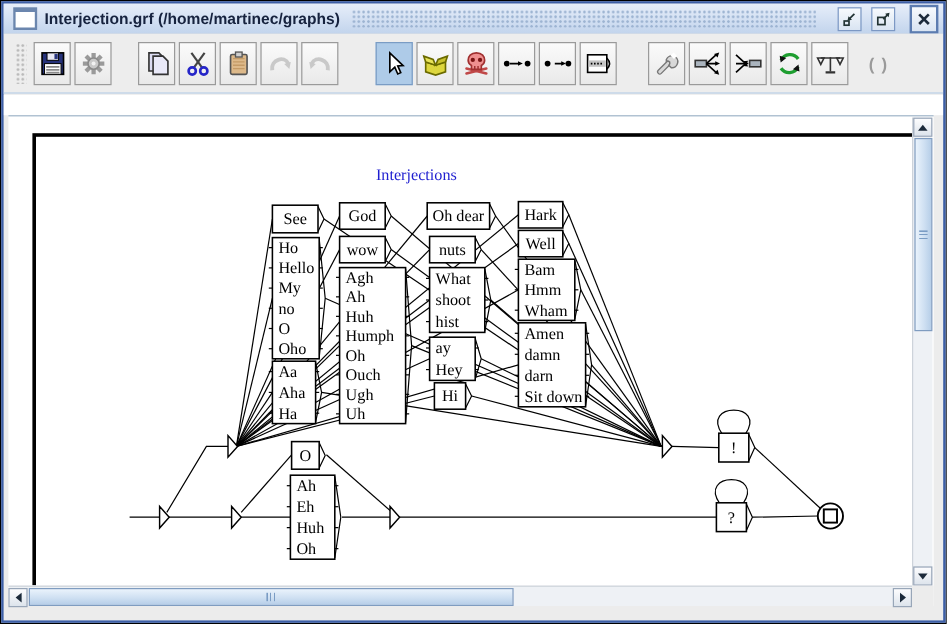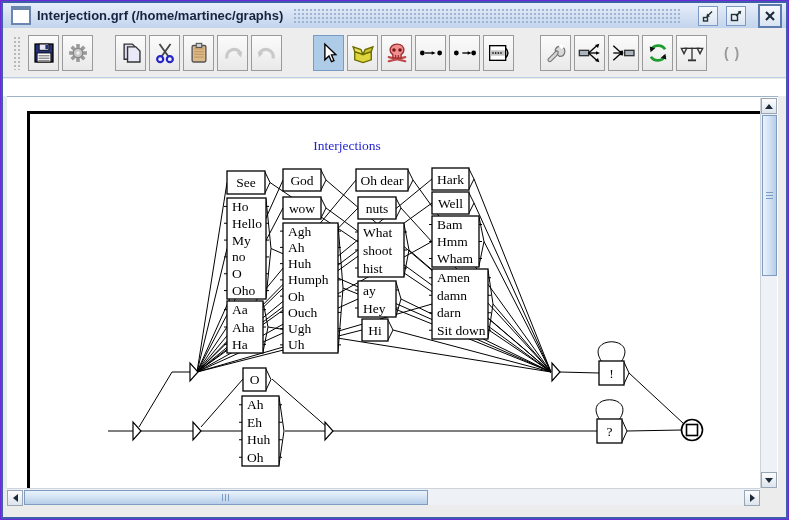--- a/index.html
+++ b/index.html
@@ -1,16 +1,16 @@
 <!DOCTYPE html>
 <html><head>
 <meta charset="utf-8">
 <style>
   html,body{margin:0;padding:0;background:#cfd9ea;font-family:"Liberation Sans",sans-serif;}
-  .outer{position:relative;width:789px;height:520px;background:#6d28d9;box-sizing:border-box;padding:1px;}
+  .outer{position:relative;width:789px;height:520px;background:#000000;box-sizing:border-box;padding:1px;}
   .frame{position:relative;width:783px;height:514px;border:2px solid #3d5fa7;background:#ececec;box-sizing:content-box;overflow:hidden;}
   
   .titlebar{position:absolute;left:0;top:0;right:0;height:25px;display:flex;align-items:center;
     background:linear-gradient(#e7eefa,#c2d4ec);border-bottom:1px solid #9fb6d6;padding:0 4px;}
   .tb-icon{width:16px;height:13px;border:2px solid #6b86ae;background:#fff;border-top-width:4px;margin:0 6px 0 4px;flex:0 0 auto;}
   .tb-title{font-size:13px;font-weight:bold;color:#17233f;white-space:nowrap;}
   .tb-bumps{flex:1 1 auto;height:15px;margin:0 10px;
     background-image:radial-gradient(#9db4d2 1px,transparent 1.2px);background-size:4px 4px;}
   .wbtn{width:18px;height:18px;border:1px solid #7c98c4;background:linear-gradient(#f7fafd,#d9e4f2);
     display:flex;align-items:center;justify-content:center;margin-left:8px;flex:0 0 auto;}

